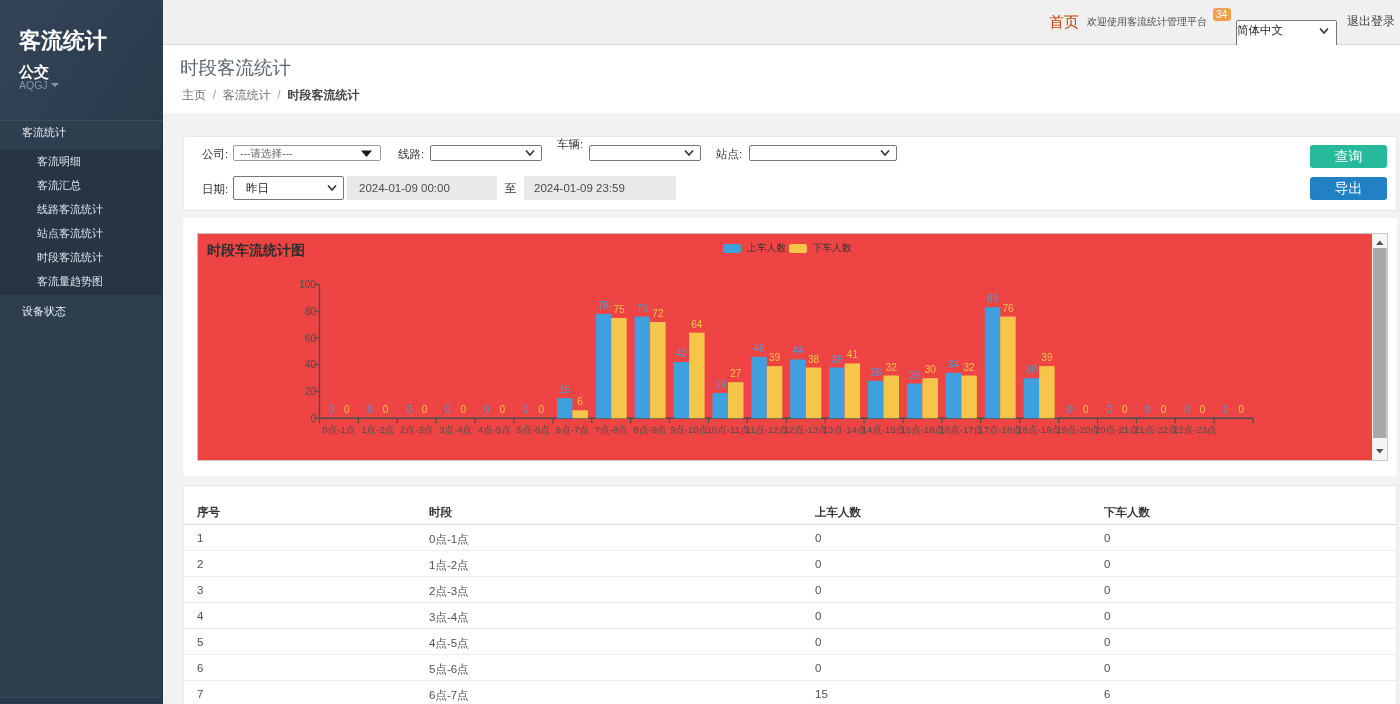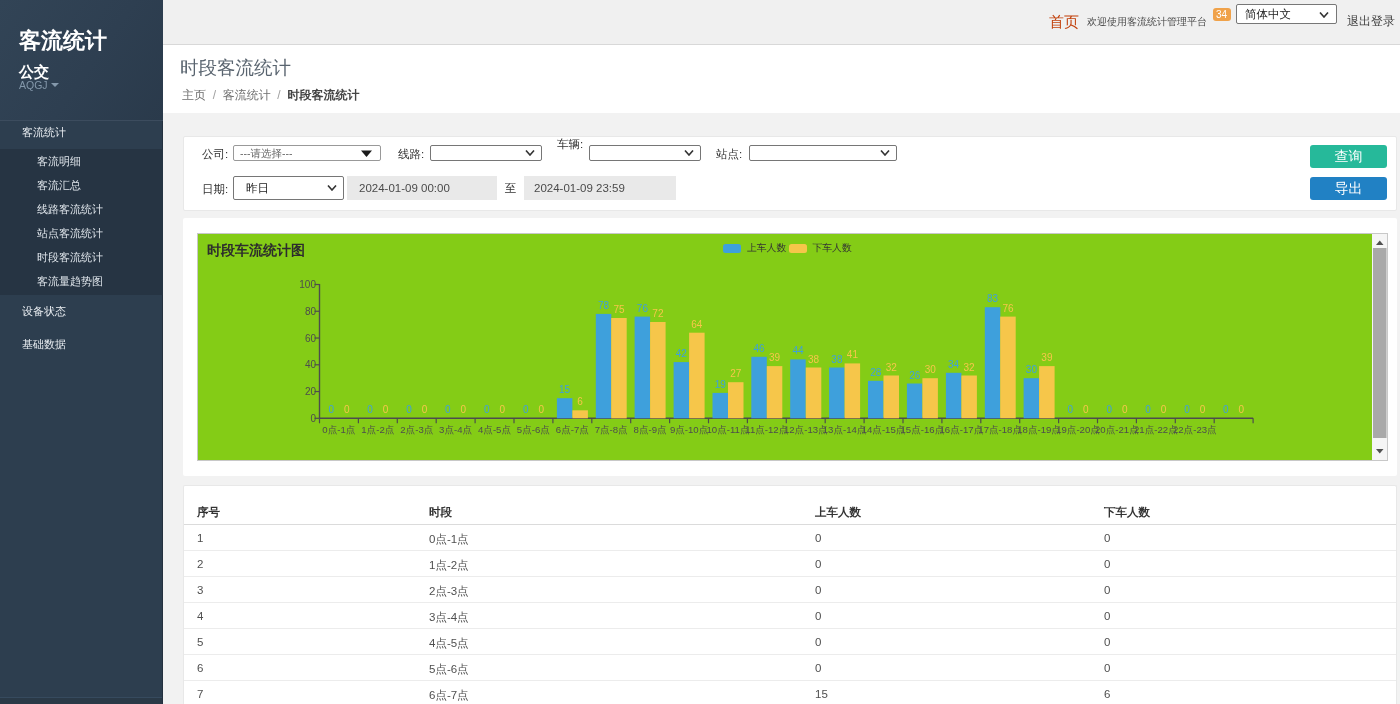--- a/index.html
+++ b/index.html
@@ -56,30 +56,29 @@
     <div class="par" style="height:29px;line-height:23px;border-top:1px solid #3C4C5E;">客流统计</div>
     <div class="subwrap">
         <div class="sub">客流明细</div>
 <div class="sub">客流汇总</div>
 <div class="sub">线路客流统计</div>
 <div class="sub">站点客流统计</div>
 <div class="sub">时段客流统计</div>
 <div class="sub">客流量趋势图</div>
       </div>
     <div class="par" style="height:32px;line-height:32px;">设备状态</div>
-    <div class="par" style="height:35px;line-height:35px;">基础数据</div>
   </div>
   <div id="sfoot"></div>
 </div>
 
 <div id="nav">
   <div class="it" style="left:886px;font-size:15px;color:#c2410c;">首页</div>
   <div class="it" style="left:924px;font-size:10px;color:#4A4A4A;">欢迎使用客流统计管理平台</div>
   <div class="it" style="left:1049.5px;top:7.5px;height:13.5px;line-height:13.5px;width:18px;background:#F0A24A;border-radius:3px;color:#fff;font-size:10px;text-align:center;">34</div>
-  <div class="it" style="left:1073px;top:4px;height:20px;width:101px;background:#fff;border:1px solid #777;border-radius:2px;line-height:18px;font-size:11.5px;color:#222;padding-left:8px;">简体中文<span style="position:absolute;right:7px;top:7px;line-height:0;"><svg width="10" height="6" viewBox="0 0 10 6">
+  <div class="it" style="left:1073px;top:20px;height:32px;width:101px;background:#fff;border:1px solid #777;border-radius:2px;line-height:18px;font-size:11.5px;color:#222;">简体中文<span style="position:absolute;right:7px;top:7px;line-height:0;"><svg width="10" height="6" viewBox="0 0 10 6">
           <path d="M1 0.5 L5 5 L9 0.5" stroke="#333" stroke-width="1.6" fill="none"></path>
         </svg></span></div>
   <div class="it" style="left:1184px;font-size:12px;color:#3F3F3F;">退出登录</div>
 </div>
 
 <div id="phead">
   <div id="ptitle">时段客流统计</div>
   <div id="bcrumb">主页&nbsp;&nbsp;<span style="color:#A0A0A0">/</span>&nbsp;&nbsp;客流统计&nbsp;&nbsp;<span style="color:#A0A0A0">/</span>&nbsp;&nbsp;<b style="color:#444">时段客流统计</b></div>
 </div>
 
@@ -127,21 +126,21 @@
   </div>
   <div class="din" style="left:163px;top:39px;width:150px;height:24px;padding-left:12px;">2024-01-09 00:00</div>
   <div class="abs" style="left:313px;top:39px;width:27px;height:24px;background:#fff;font-size:11.5px;color:#333;text-align:center;line-height:24px;">至</div>
   <div class="din" style="left:340px;top:39px;width:152px;height:24px;padding-left:10px;">2024-01-09 23:59</div>
 
   <div class="btn" style="top:8px;background:#26B99A;">查询</div>
   <div class="btn" style="top:40px;background:#2181C4;">导出</div>
 </div>
 
 <div class="card" style="top:218px;height:258px;border:none;">
-  <div class="abs" style="left:14px;top:15px;width:1191px;height:228px;border:1px solid #C8C8C8;background:#84cc16;">
+  <div class="abs" style="left:14px;top:15px;width:1191px;height:228px;border:1px solid #C8C8C8;background:#ef4444;">
     <div class="abs" style="left:9px;top:8px;font-size:14px;font-weight:bold;color:#2D2D2D;">时段车流统计图</div>
 
     <div class="abs" style="left:525px;top:9.5px;width:18px;height:9.5px;background:#3EA0DC;border-radius:2.5px;"></div>
     <div class="abs" style="left:549px;top:8px;font-size:9.8px;color:#333;">上车人数</div>
     <div class="abs" style="left:591px;top:9.5px;width:18px;height:9.5px;background:#F6C64A;border-radius:2.5px;"></div>
     <div class="abs" style="left:614.5px;top:8px;font-size:9.8px;color:#333;">下车人数</div>
     <svg width="1173" height="226" style="position:absolute;left:1px;top:1px" font-family="Liberation Sans, sans-serif">
 <line x1="120.5" y1="49.0" x2="120.5" y2="183.3" stroke="#4D4D4D" stroke-width="1.4"></line>
 <line x1="120.5" y1="183.3" x2="1054.1" y2="183.3" stroke="#4D4D4D" stroke-width="1.6"></line>
 <line x1="115.5" y1="183.3" x2="120.5" y2="183.3" stroke="#4D4D4D" stroke-width="1.2"></line>

